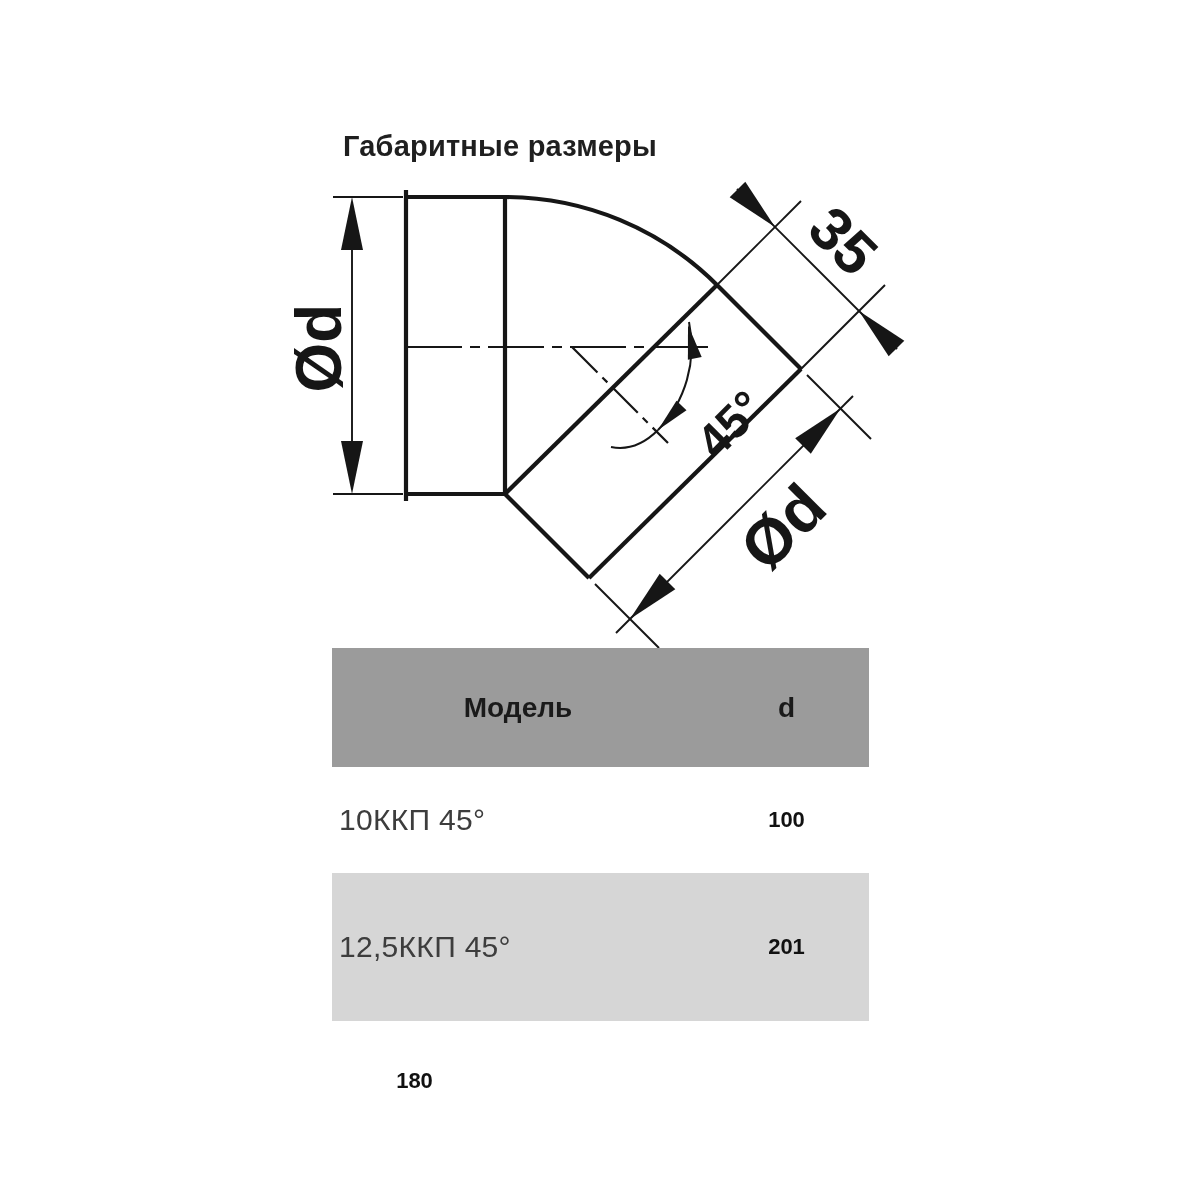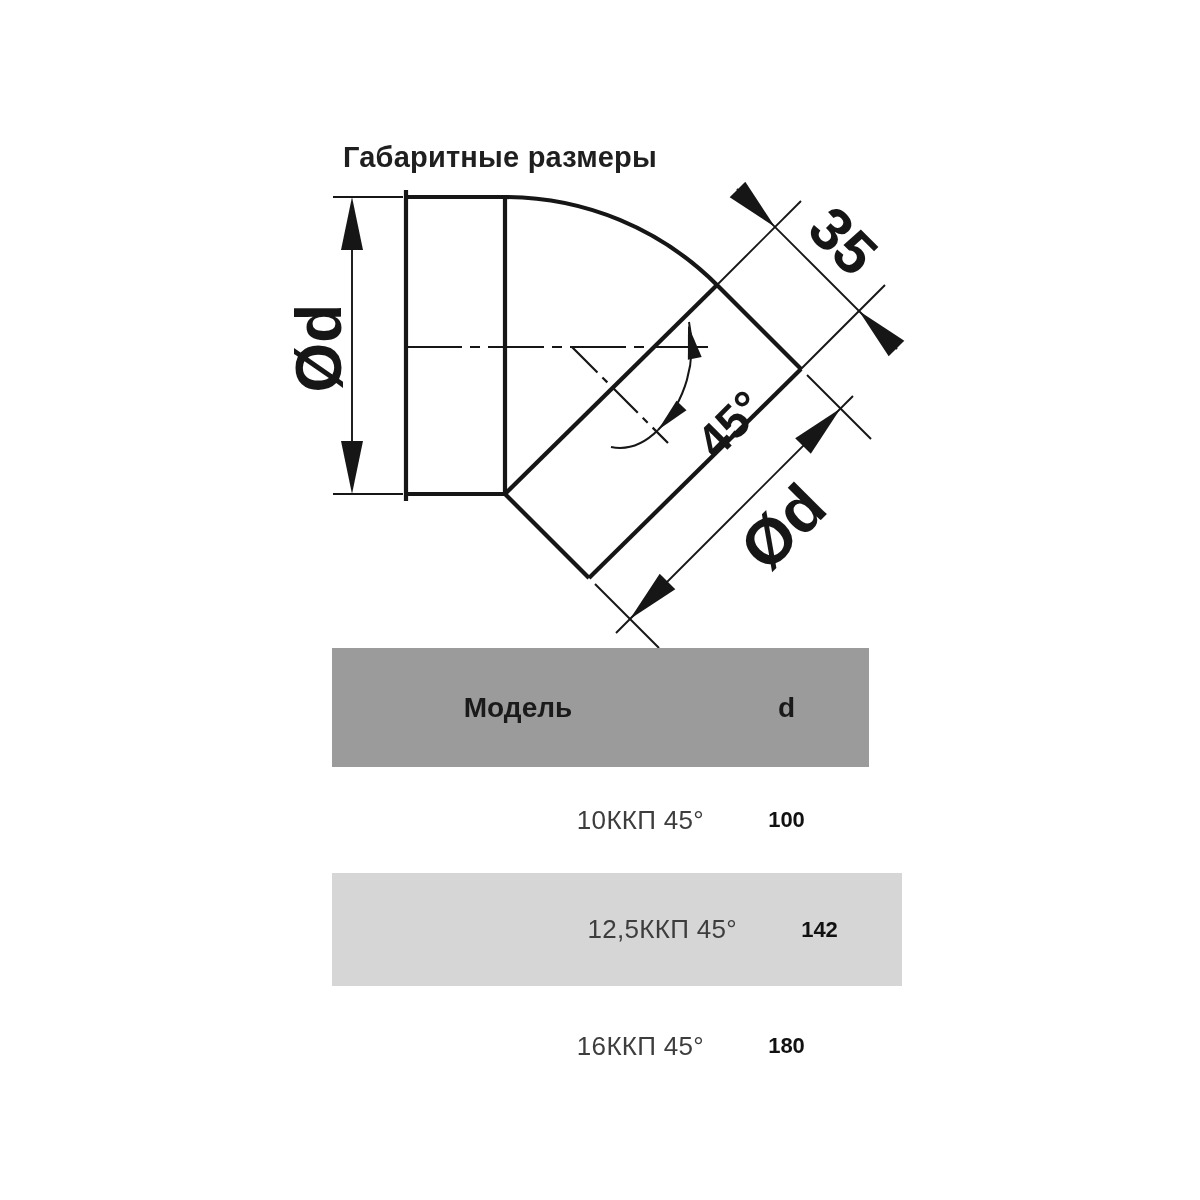--- a/index.html
+++ b/index.html
@@ -1,55 +1,55 @@
 <!DOCTYPE html>
 <html style="--c-line: #161616; --c-header_bg: #9b9b9b; --c-row_alt_bg: #d6d6d6; --c-header_text: #1a1a1a; --c-cell_text: #3d3d3d; --c-value_text: #111111;"><head>
 <meta charset="utf-8">
 <style>
   html,body{margin:0;padding:0;background:#ffffff;}
   body{width:1200px;height:1200px;overflow:hidden;
        font-family:"Liberation Sans","DejaVu Sans",sans-serif;}
   .stage{position:relative;width:1200px;height:1200px;background:#fff;}
 
   .page-title{
-    position:absolute;left:0;top:141px;width:1000px;
+    position:absolute;left:0;top:130px;width:1000px;
     text-align:center;font-size:29px;font-weight:bold;
     color:#1f1f1f;letter-spacing:.2px;
   }
 
   svg.drawing{position:absolute;left:0;top:0;}
 
   .dim-text{
     font-family:"Liberation Sans","DejaVu Sans",sans-serif;
     font-weight:bold;fill:#161616;
   }
 
   
   .spec-table{
     position:absolute;left:332px;top:648px;width:537px;
     display:flex;flex-direction:column;
     font-family:"Liberation Sans","DejaVu Sans",sans-serif;
   }
   .t-row{display:flex;align-items:center;width:100%;}
   .t-header{height:119px;background:var(--c-header_bg,#9b9b9b);}
   .t-r1{height:106px;background:transparent;}
-  .t-r2{height:113px;background:var(--c-row_alt_bg,#d6d6d6);padding-left:33px;}
+  .t-r2{height:148px;background:var(--c-row_alt_bg,#d6d6d6);}
   .t-r3{height:120px;background:transparent;}
   .col-model{width:372px;}
   .col-d{width:165px;text-align:center;}
   .t-header .col-model{
     text-align:center;font-weight:bold;font-size:28px;
     color:var(--c-header_text,#1a1a1a);
   }
   .t-header .col-d{
     font-weight:bold;font-size:28px;color:var(--c-header_text,#1a1a1a);
   }
   .t-body .col-model{
-    padding-left:7px;box-sizing:border-box;text-align:right;
-    font-size:26px;font-weight:normal;color:var(--c-cell_text,#3d3d3d);
+    padding-left:7px;box-sizing:border-box;text-align:left;
+    font-size:30px;font-weight:normal;color:var(--c-cell_text,#3d3d3d);
     letter-spacing:.3px;
   }
   .t-body .col-d{
     font-size:22px;font-weight:bold;color:var(--c-value_text,#111111);
   }
 </style>
 </head>
 <body>
 
 <div class="stage">
@@ -121,21 +121,20 @@
     <div class="t-row t-header">
       <div class="col-model">Модель</div>
       <div class="col-d">d</div>
     </div>
     <div class="t-row t-body t-r1">
       <div class="col-model">10ККП 45°</div>
       <div class="col-d">100</div>
     </div>
     <div class="t-row t-body t-r2">
       <div class="col-model">12,5ККП 45°</div>
-      <div class="col-d">142</div>
+      <div class="col-d">201</div>
     </div>
     <div class="t-row t-body t-r3">
-      <div class="col-model">16ККП 45°</div>
       <div class="col-d">180</div>
     </div>
   </div>
 
 </div>
 
 </body></html>

